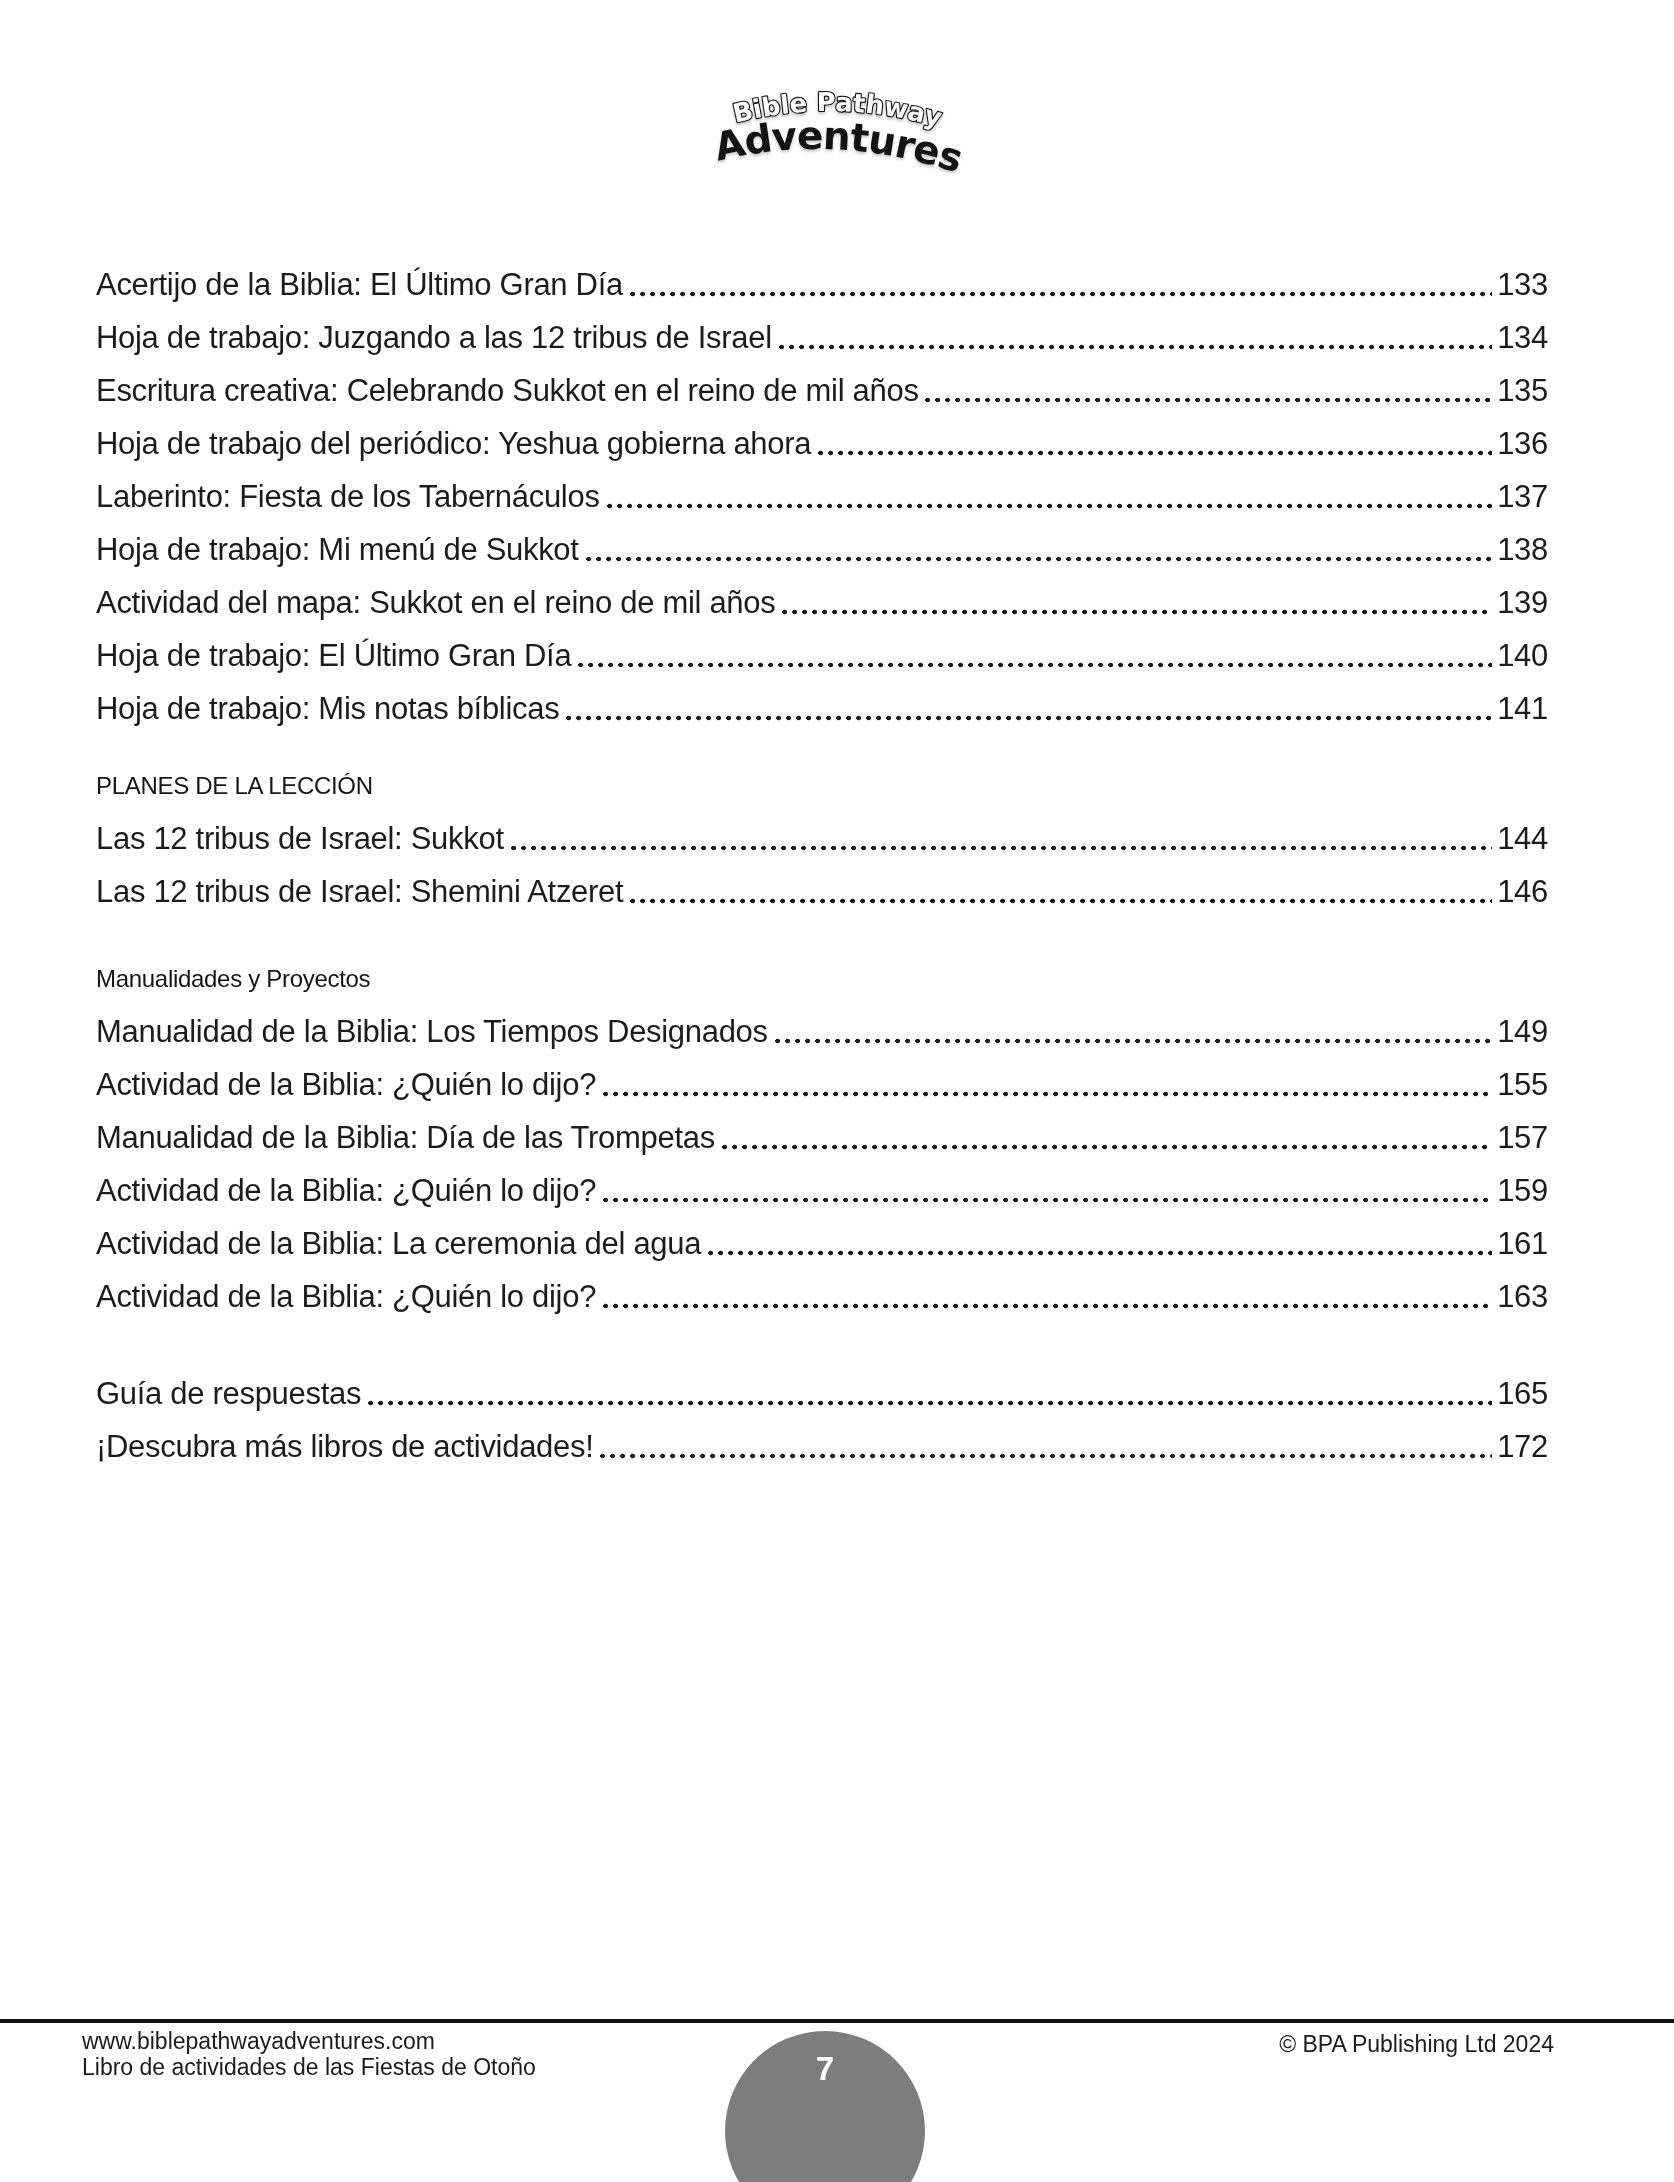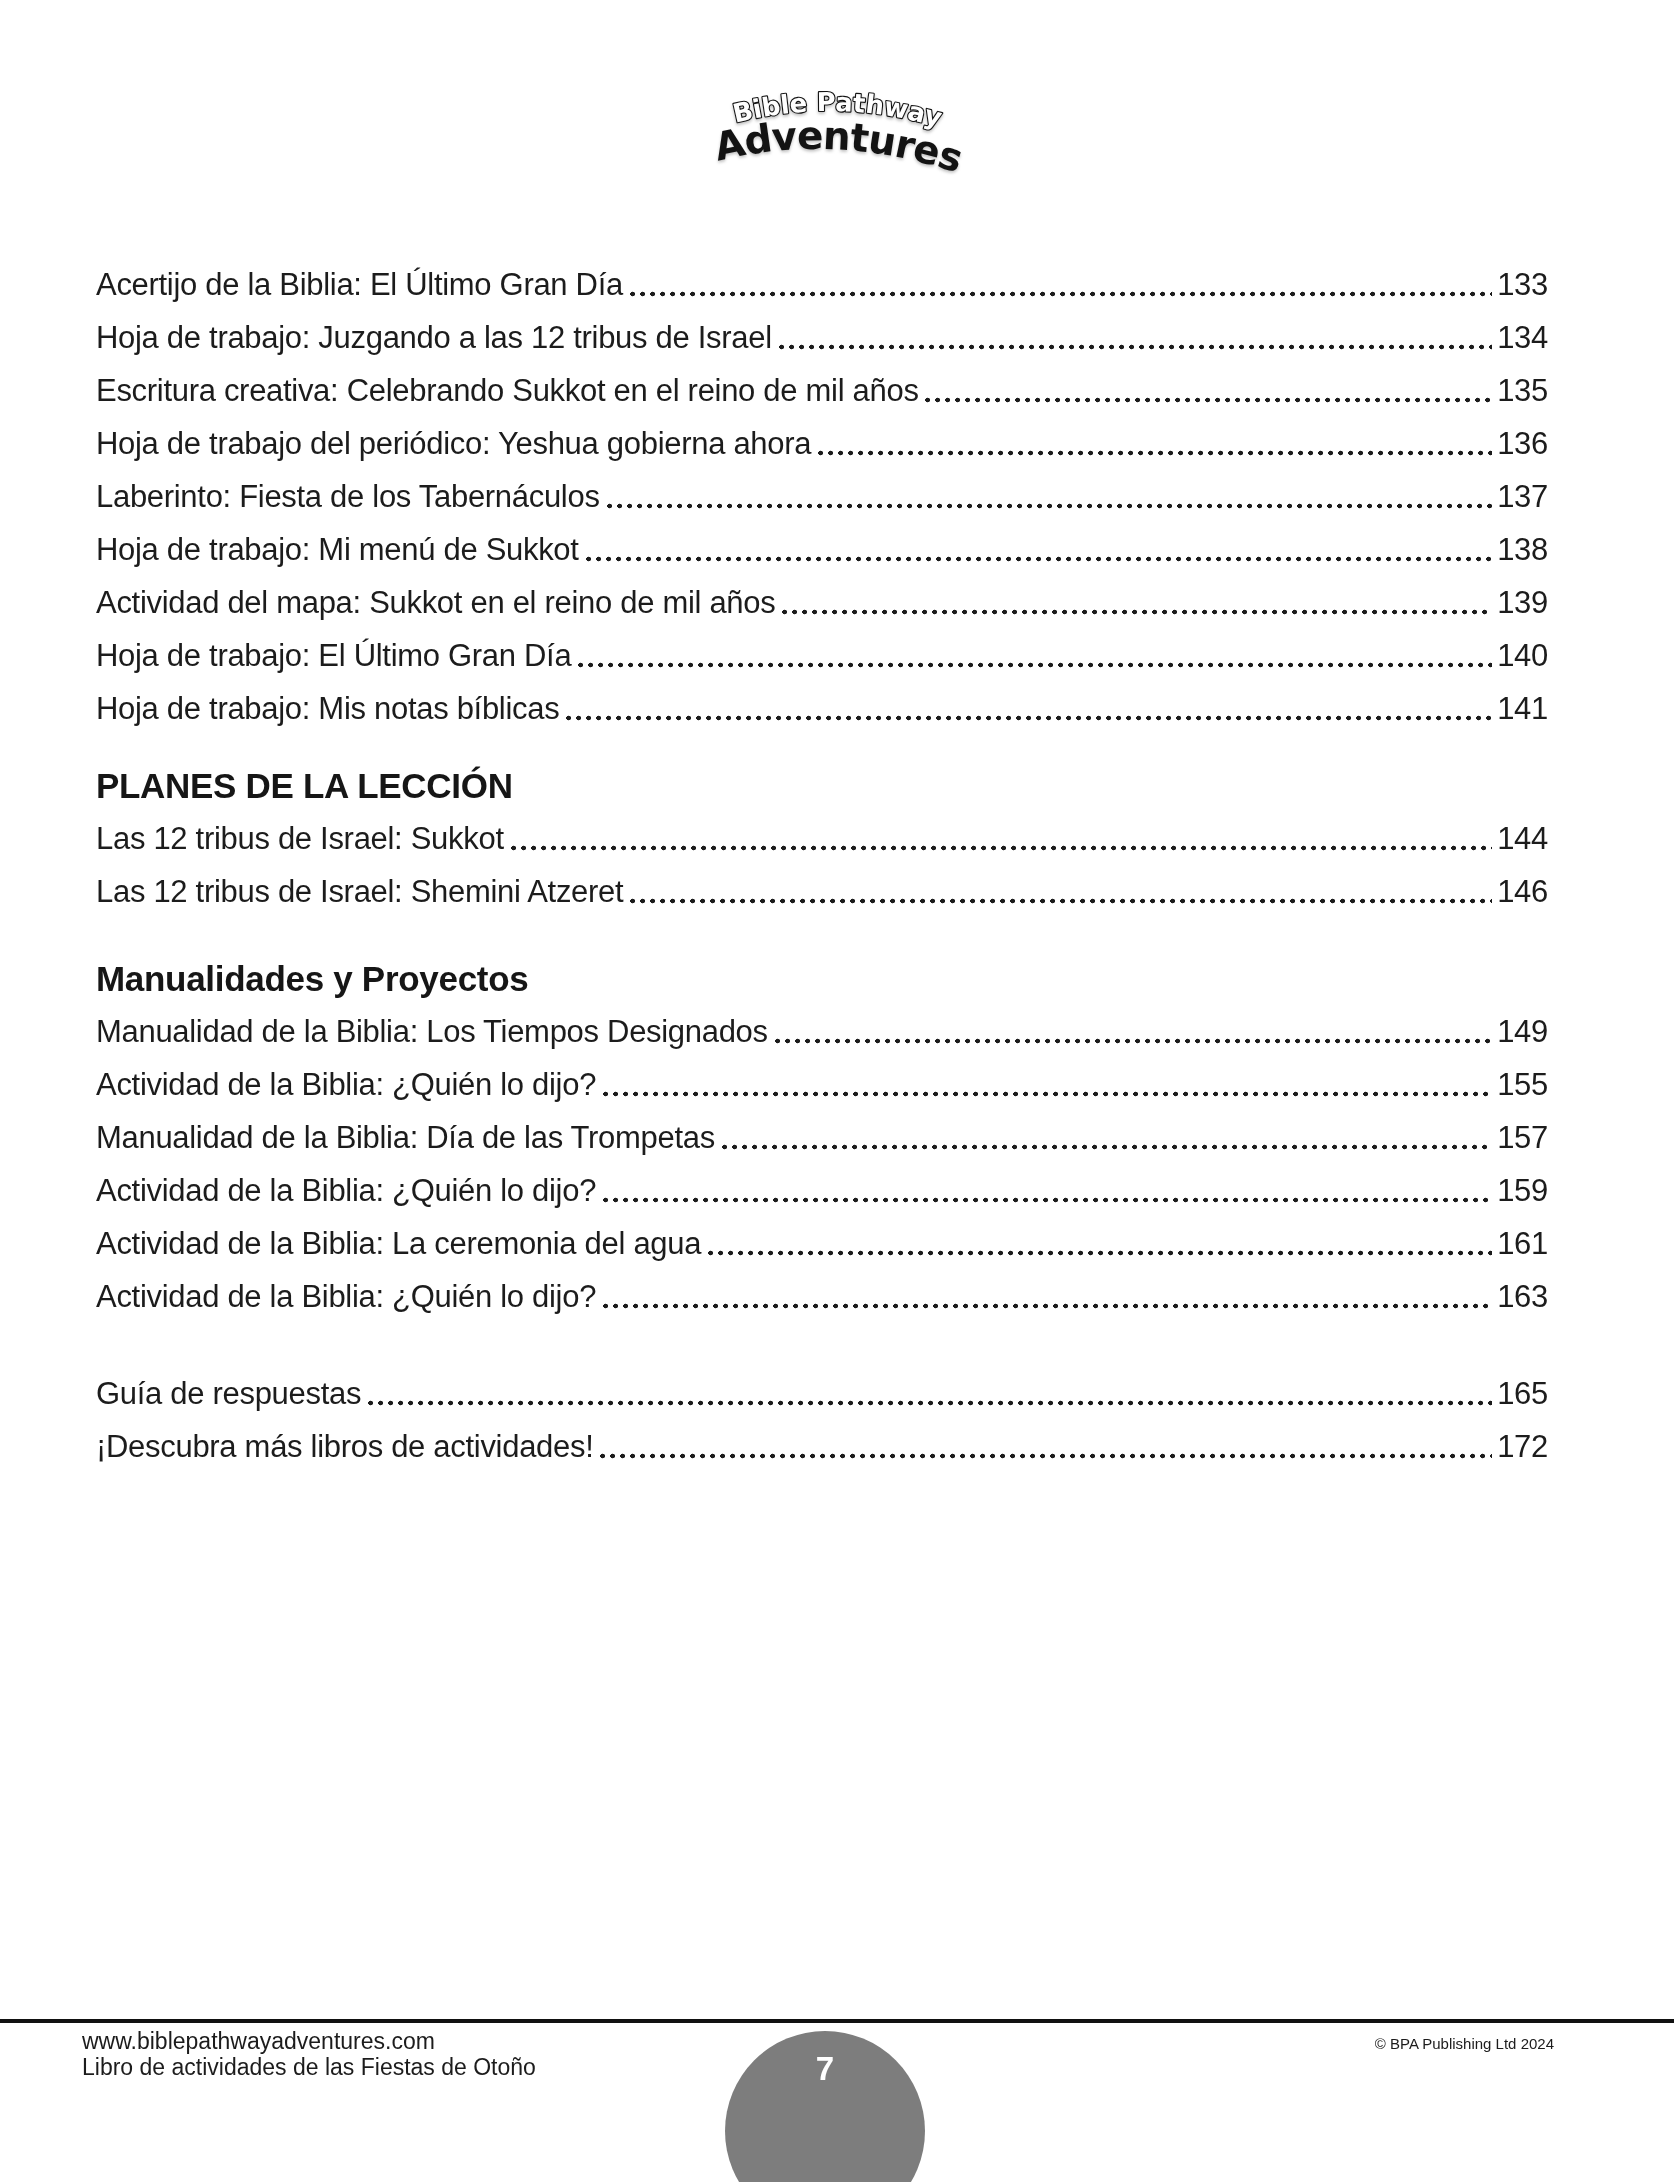--- a/index.html
+++ b/index.html
@@ -34,21 +34,21 @@
   
   .content {
     position:absolute; left:96px; right:126px; top:252px;
   }
   .toc-section { display:block; }
   .gap-lesson-plans { margin-top:36px; }
   .gap-crafts { margin-top:46px; }
   .gap-end { margin-top:44px; }
 
   .section-header {
-    font-size:35px; font-weight:bold;
+    font-size:24px; font-weight:normal;
     line-height:41px; letter-spacing:-0.3px;
     color:#161616;
   }
   .toc-row {
     display:flex; align-items:baseline;
     font-size:31px; line-height:41px; letter-spacing:-0.3px;
     color:#1c1c1c;
   }
   .toc-label { white-space:nowrap; flex:0 0 auto; }
   .toc-dots {
@@ -67,21 +67,21 @@
   .footer-rule {
     position:absolute; left:0; top:2019px;
     width:1674px; height:4.3px; background:#111111;
   }
   .footer-left {
     position:absolute; left:82px; top:2028px;
     font-size:23px; line-height:26px; color:#1c1c1c;
   }
   .footer-copyright {
     position:absolute; right:120px; top:2031px;
-    font-size:15px; line-height:26px; color:#1c1c1c;
+    font-size:23px; line-height:26px; color:#1c1c1c;
   }
   .page-circle {
     position:absolute; left:725px; top:2031px;
     width:200px; height:200px;
     border-radius:50%;
     background:#7d7d7d;
   }
   .page-circle .page-num {
     position:absolute; left:0; right:0; top:20.6px;
     text-align:center;

